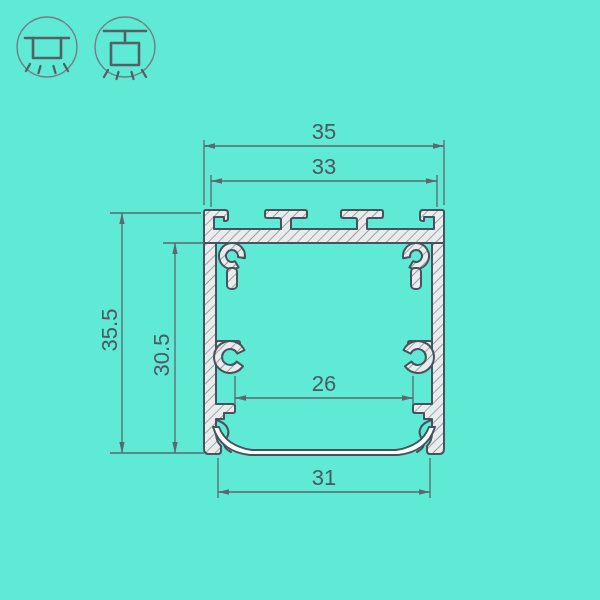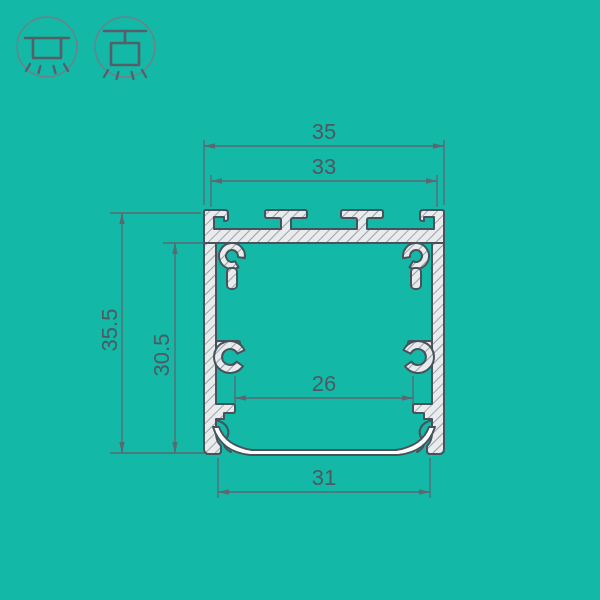--- a/index.html
+++ b/index.html
@@ -1,19 +1,19 @@
 <!DOCTYPE html>
 <html><head>
 <meta charset="utf-8">
 <style>
   html,body{margin:0;padding:0;background:#ffffff;}
   .canvas{
     position:relative;
     width:600px;height:600px;
-    background:#14b8a6;
+    background:#5eead4;
     font-family:"Liberation Sans", sans-serif;
     overflow:hidden;
   }
   svg{position:absolute;left:0;top:0;}
   .dim-text{
     font-family:"Liberation Sans", sans-serif;
     font-size:22px;
     fill:#4d5963;
   }
   .dim-line{stroke:#5d6771;stroke-width:1.3;fill:none;}

